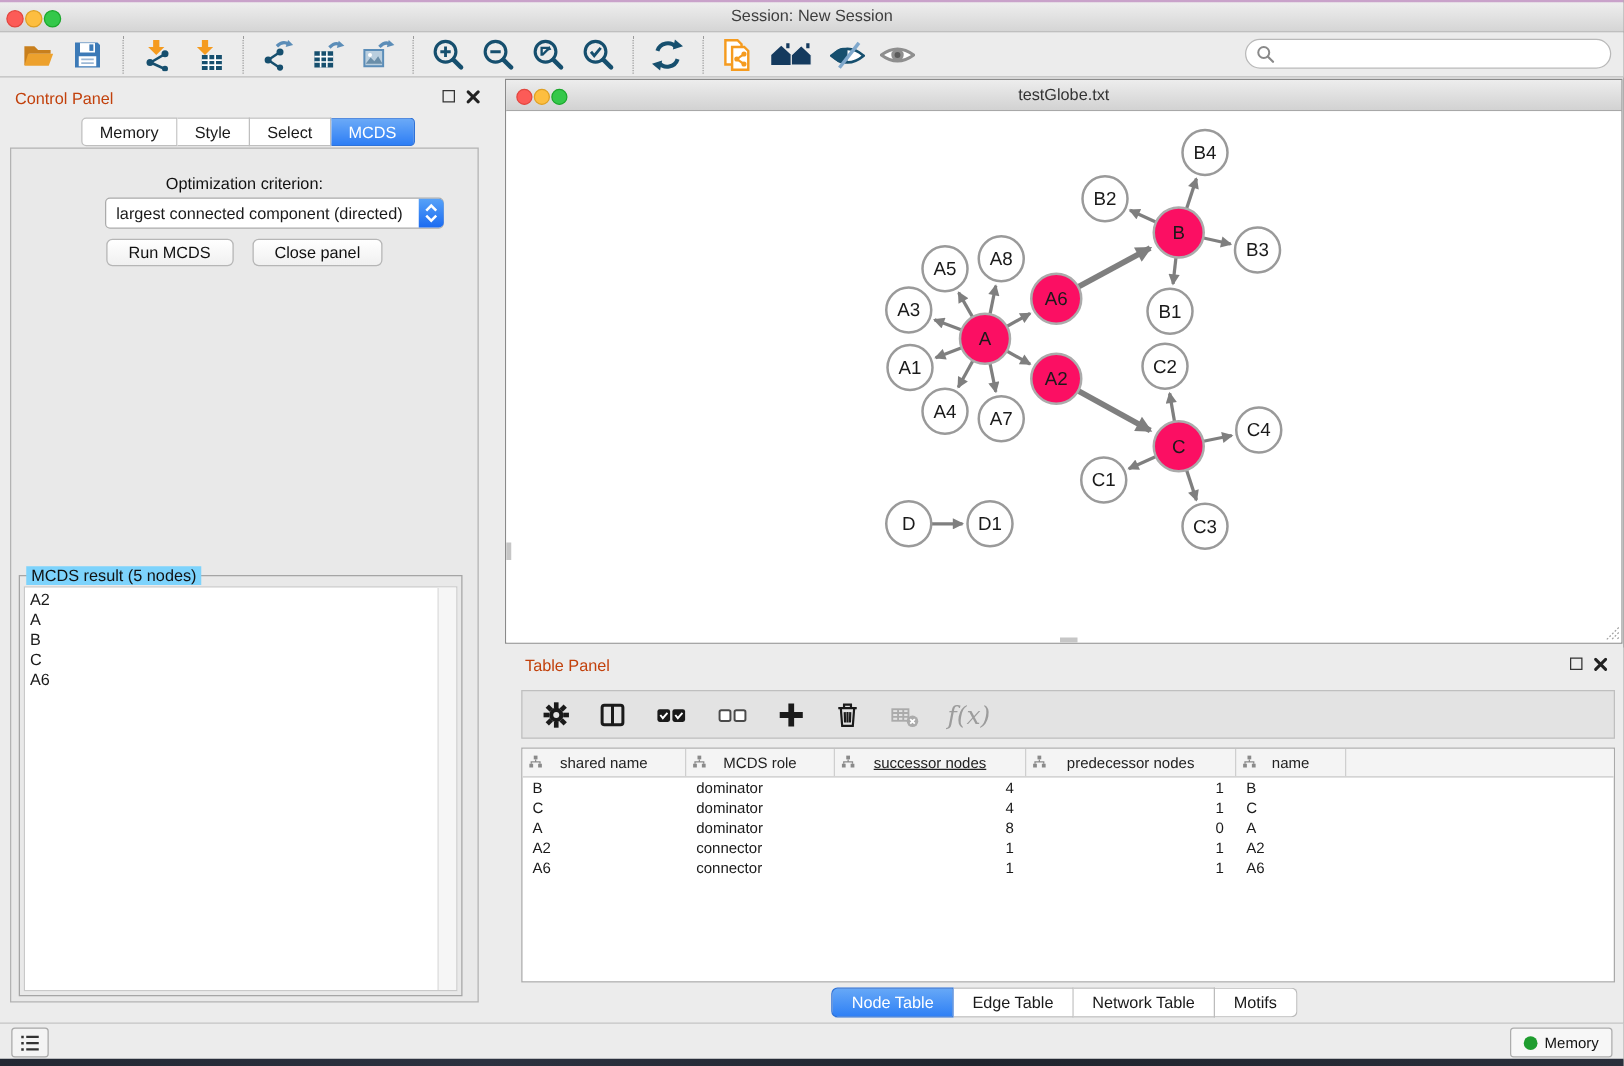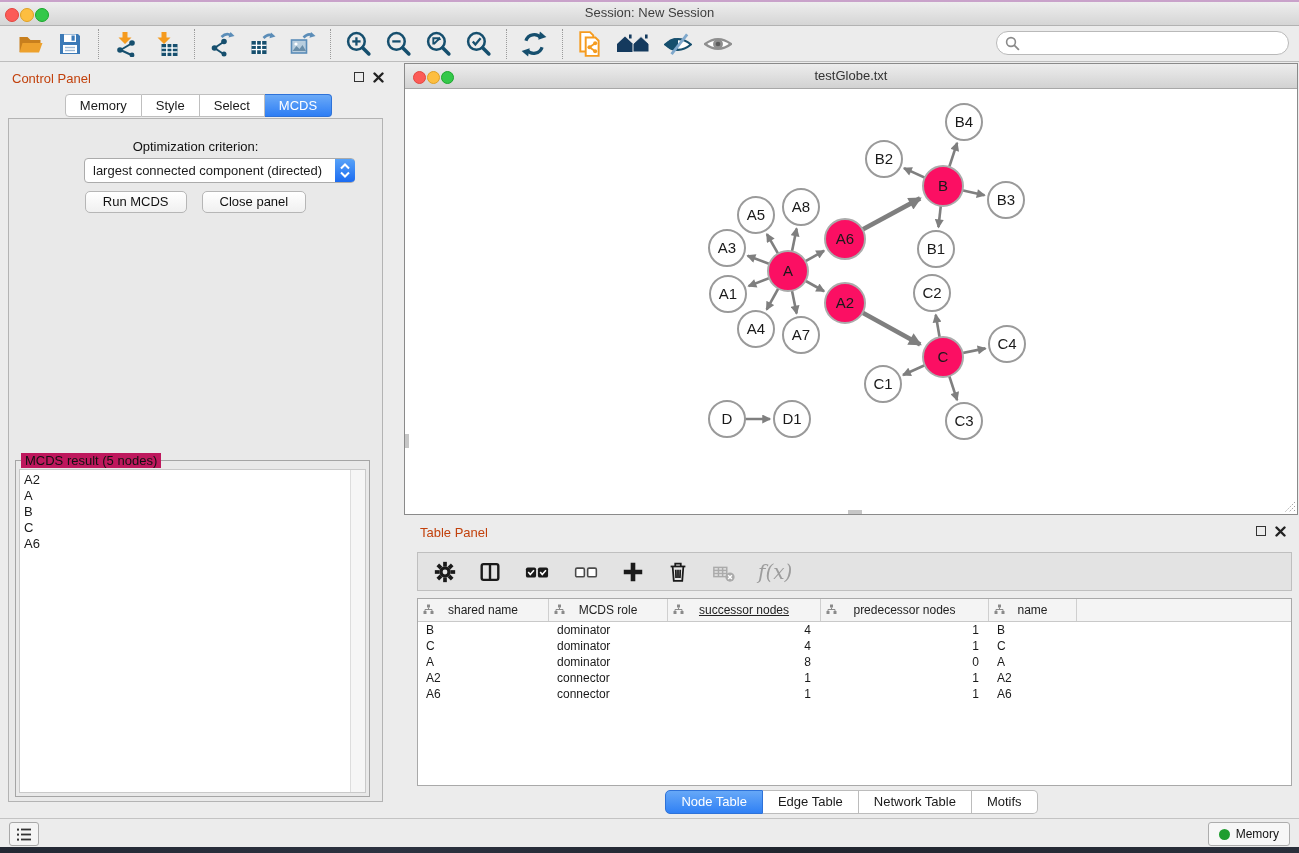--- a/index.html
+++ b/index.html
@@ -43,21 +43,21 @@
   .opt-label{margin-top:20px;text-align:center;font-size:13px;color:#111;}
   .dropdown{position:absolute;left:35px;right:27px;top:39px;height:23px;background:#fff;
        border:1px solid #ababab;border-radius:4px;display:flex;align-items:center;margin-left:40px;}
   .dropdown .val{flex:1;font-size:13px;padding-left:8px;white-space:nowrap;overflow:hidden;}
   .stepper{width:20px;height:23px;margin-right:-1px;border-radius:0 4px 4px 0;
        background:linear-gradient(#57a2f8,#1b6bf1);display:flex;align-items:center;justify-content:center;}
   .btn-row{position:absolute;left:0;right:0;top:72px;display:flex;justify-content:center;gap:15px;}
   .mac-btn{height:22px;line-height:20px;padding:0 17px;font-size:13px;background:linear-gradient(#ffffff,#f0f0f0);
        border:1px solid #b6b6b6;border-radius:5px;color:#111;}
   .result-group{position:absolute;left:6px;right:12px;top:341px;bottom:4px;border:1px solid #a5a5a5;}
-  .result-legend{position:absolute;left:5px;top:-8px;background:#be185d;padding:0 4px;font-size:13px;color:#111;}
+  .result-legend{position:absolute;left:5px;top:-8px;background:#7dd3fc;padding:0 4px;font-size:13px;color:#111;}
   .result-list{position:absolute;left:3px;right:3px;top:8px;bottom:3px;background:#fff;
        border:1px solid #c9c9c9;overflow:hidden;}
   .result-items{position:absolute;left:4px;top:2px;font-size:13px;line-height:16px;}
   .result-scroll{position:absolute;right:0;top:0;bottom:0;width:14px;background:#f6f6f6;border-left:1px solid #ddd;}
   
   .net-window{position:absolute;left:404px;top:63px;width:894px;height:452px;
        border:1px solid #8a8a8a;background:#fff;box-sizing:border-box;}
   .net-titlebar{position:absolute;left:0;top:0;right:0;height:24px;
        background:linear-gradient(#ededed,#d2d2d2);border-bottom:1px solid #a8a8a8;}
   .net-titlebar .title{position:absolute;left:0;right:0;top:4px;text-align:center;font-size:13px;color:#333;}

